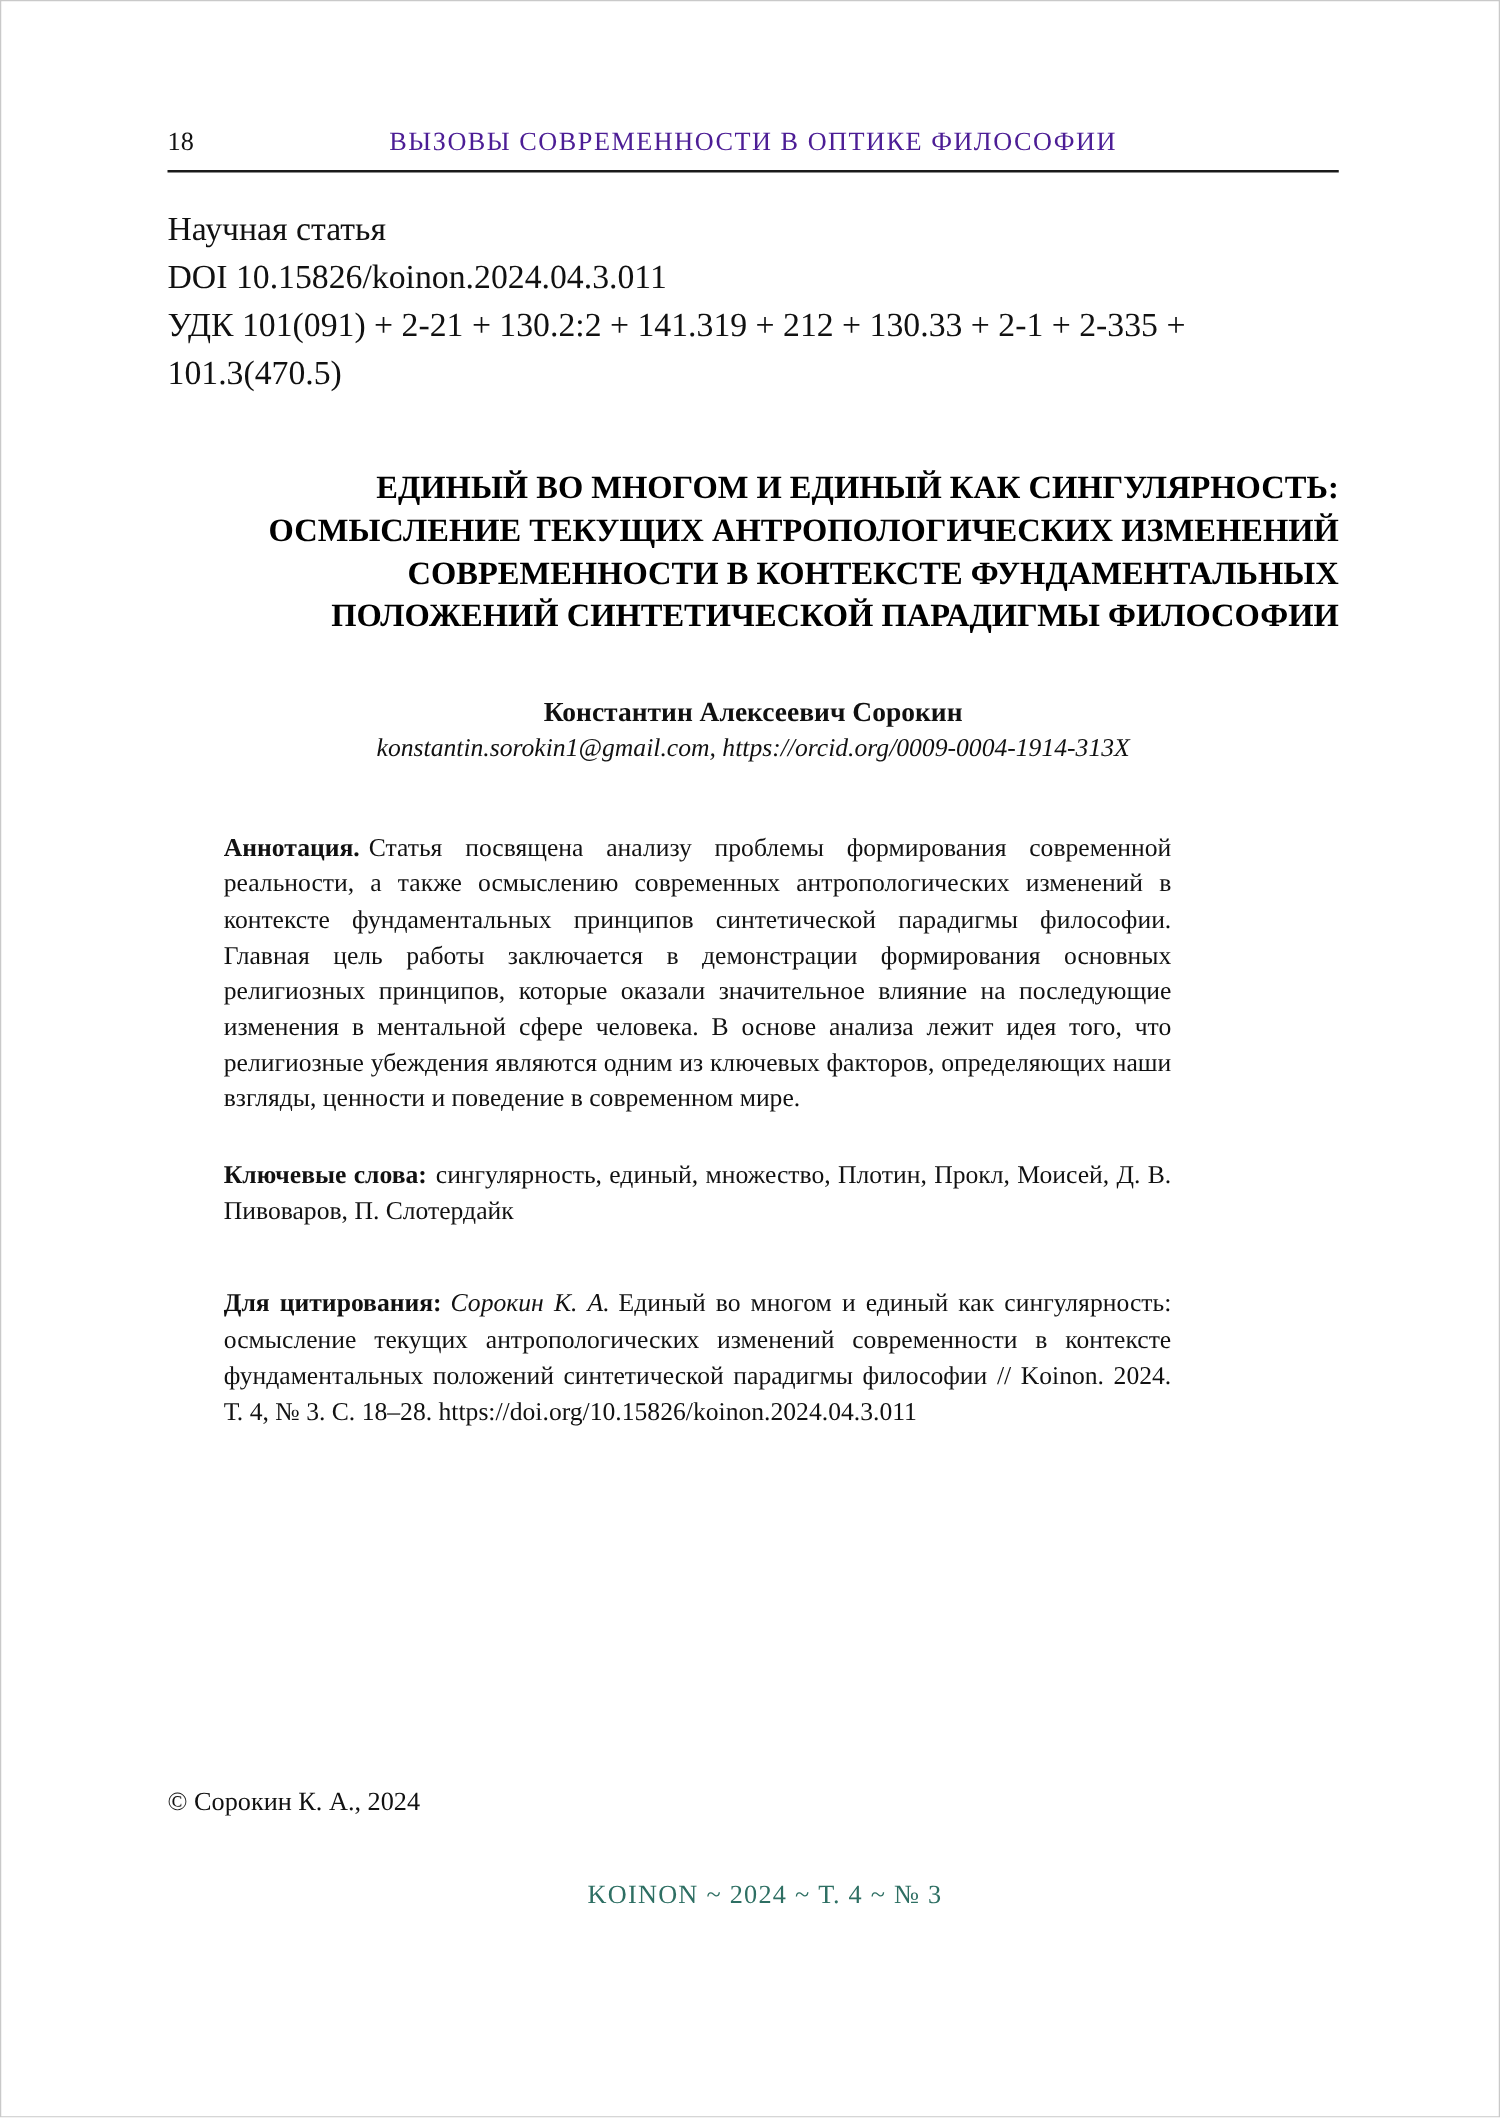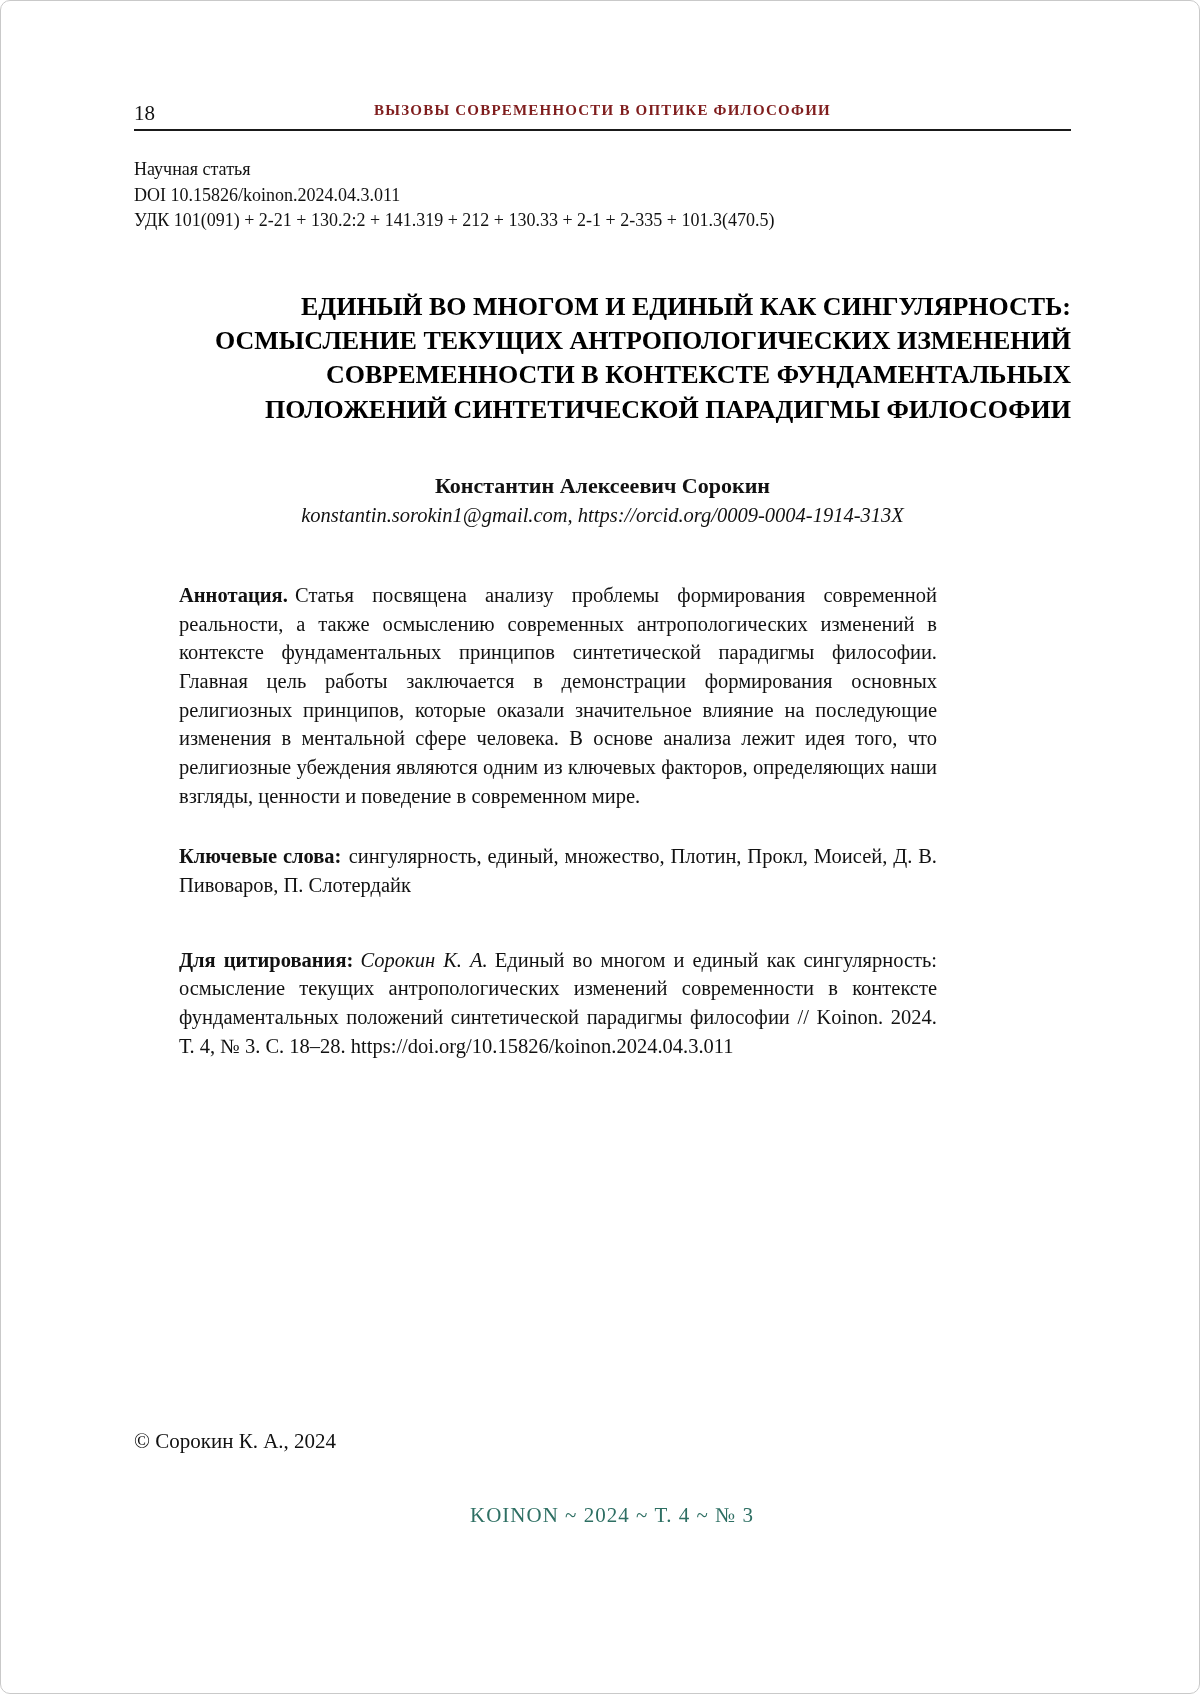--- a/index.html
+++ b/index.html
@@ -7,50 +7,49 @@
     padding: 0;
     background: #ffffff;
   }
   .page {
     position: relative;
     width: 1200px;
     height: 1694px;
     box-sizing: border-box;
     background: #ffffff;
     border: 1px solid #c9c9c9;
-    border-radius: 10px;
+    border-radius: 0;
     font-family: "Liberation Serif", "DejaVu Serif", serif;
     color: #111111;
     padding: 100px 128px 0 133px;
     overflow: hidden;
   }
   
   .running-header {
     position: relative;
     display: block;
     border-bottom: 2px solid #1a1a1a;
     padding-bottom: 10px;
     text-align: center;
   }
   .page-num {
     position: absolute;
     left: 0;
     top: 0;
     font-size: 21px;
   }
   .running-title {
-    font-size: 15px;
+    font-size: 21px;
     letter-spacing: 1.2px;
-    color: #7f1d1d;
-    font-weight: bold;
+    color: #4c1d95;
   }
   
   .meta {
     margin-top: 26px;
-    font-size: 18px;
+    font-size: 27px;
     line-height: 1.42;
   }
   
   .title {
     margin: 56px 0 0 0;
     text-align: right;
     font-size: 26px;
     font-weight: bold;
     line-height: 1.32;
     color: #000000;

